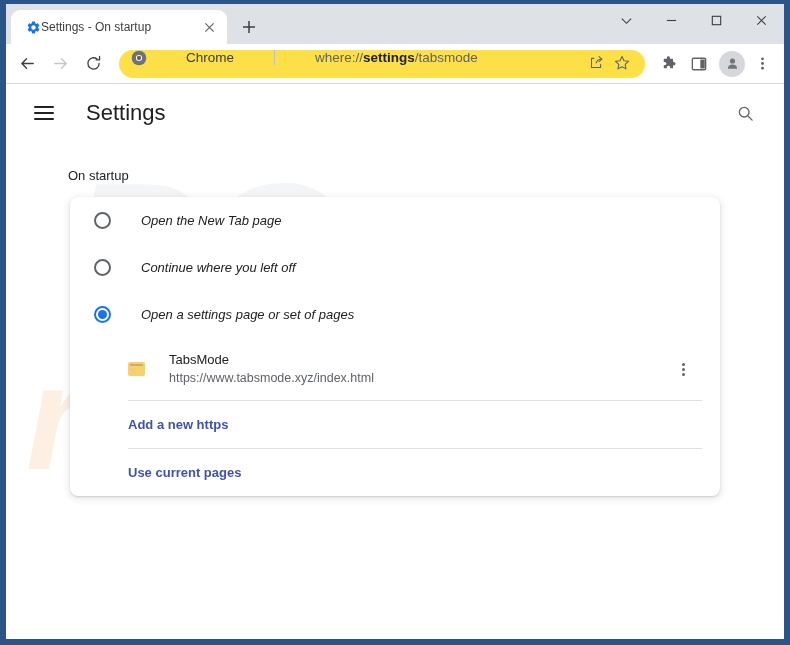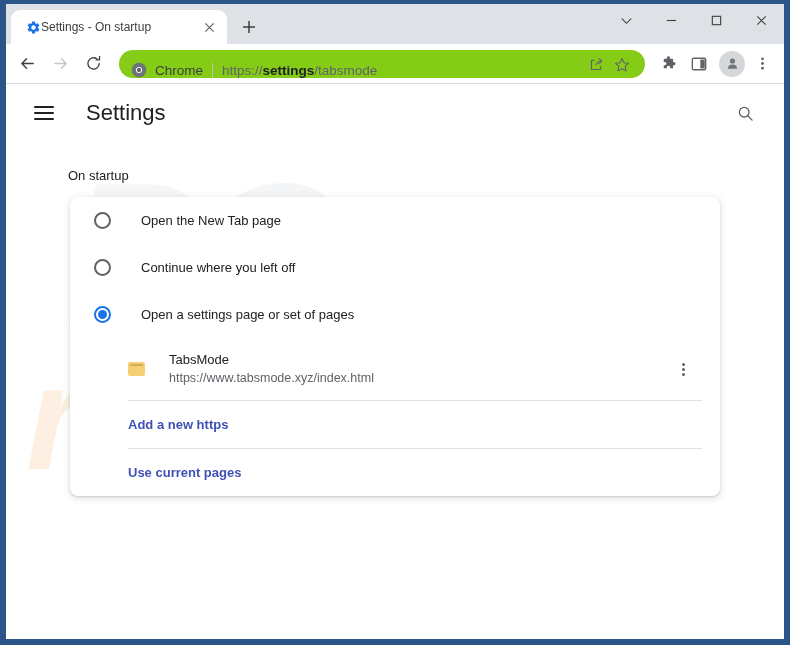--- a/index.html
+++ b/index.html
@@ -112,27 +112,28 @@
     width: 30px; height: 30px;
     display: flex; align-items: center; justify-content: center;
     border-radius: 50%;
     flex: none;
     margin-right: 3px;
   }
 
   #omnibox {
     flex: 1;
     height: 28px;
-    background: #84cc16;
+    background: #fde047;
     border-radius: 14px;
     display: flex;
-    align-items: flex-end;
+    align-items: flex-start;
     padding: 0 10px 0 12px;
     margin: 0 6px 0 8px;
     min-width: 0;
+    gap: 31px;
   }
 
   #chrome-brand-icon { width: 16px; height: 16px; flex: none; }
 
   #chrome-brand-label {
     font-size: 13.5px;
     color: #3c4043;
     margin-left: 8px;
     white-space: nowrap;
   }
@@ -282,20 +283,21 @@
     border-radius: 8px;
     box-shadow: 0 1px 2px rgba(60,64,67,0.20), 0 2px 6px 2px rgba(60,64,67,0.10);
     padding: 0;
   }
 
   .radio-row {
     display: flex;
     align-items: center;
     height: 47px;
     padding-left: 16px;
+    font-style: italic;
   }
 
   .radio-outer {
     width: 17px; height: 17px;
     border-radius: 50%;
     border: 2px solid #5f6368;
     flex: none;
     display: flex; align-items: center; justify-content: center;
     margin-left: 8px;
   }
@@ -469,21 +471,21 @@
       <div id="omnibox">
         <span id="chrome-brand-icon">
           <svg width="16" height="16" viewBox="0 0 24 24">
             <circle cx="12" cy="12" r="11" fill="#6e7377"></circle>
             <circle cx="12" cy="12" r="4.6" fill="#ffffff"></circle>
             <circle cx="12" cy="12" r="3.2" fill="#5f6368"></circle>
           </svg>
         </span>
         <span id="chrome-brand-label">Chrome</span>
         <span id="omnibox-separator"></span>
-        <span id="omnibox-url"><span>https://</span><b>settings</b><span>/tabsmode</span></span>
+        <span id="omnibox-url"><span>where://</span><b>settings</b><span>/tabsmode</span></span>
 
         <span id="omnibox-actions">
           <span class="omni-icon">
             <svg width="15" height="15" viewBox="0 0 18 18" stroke="#5f6368" stroke-width="1.3" fill="none" stroke-linejoin="round" stroke-linecap="round">
               <path d="M6 4 H3 V15 H14 V11"></path>
               <path d="M8.5 9.5 C9.5 6.5 12 5 15 5"></path>
               <path d="M12 2 L15.5 5 L12 8"></path>
             </svg>
           </span>
           <span class="omni-icon">

